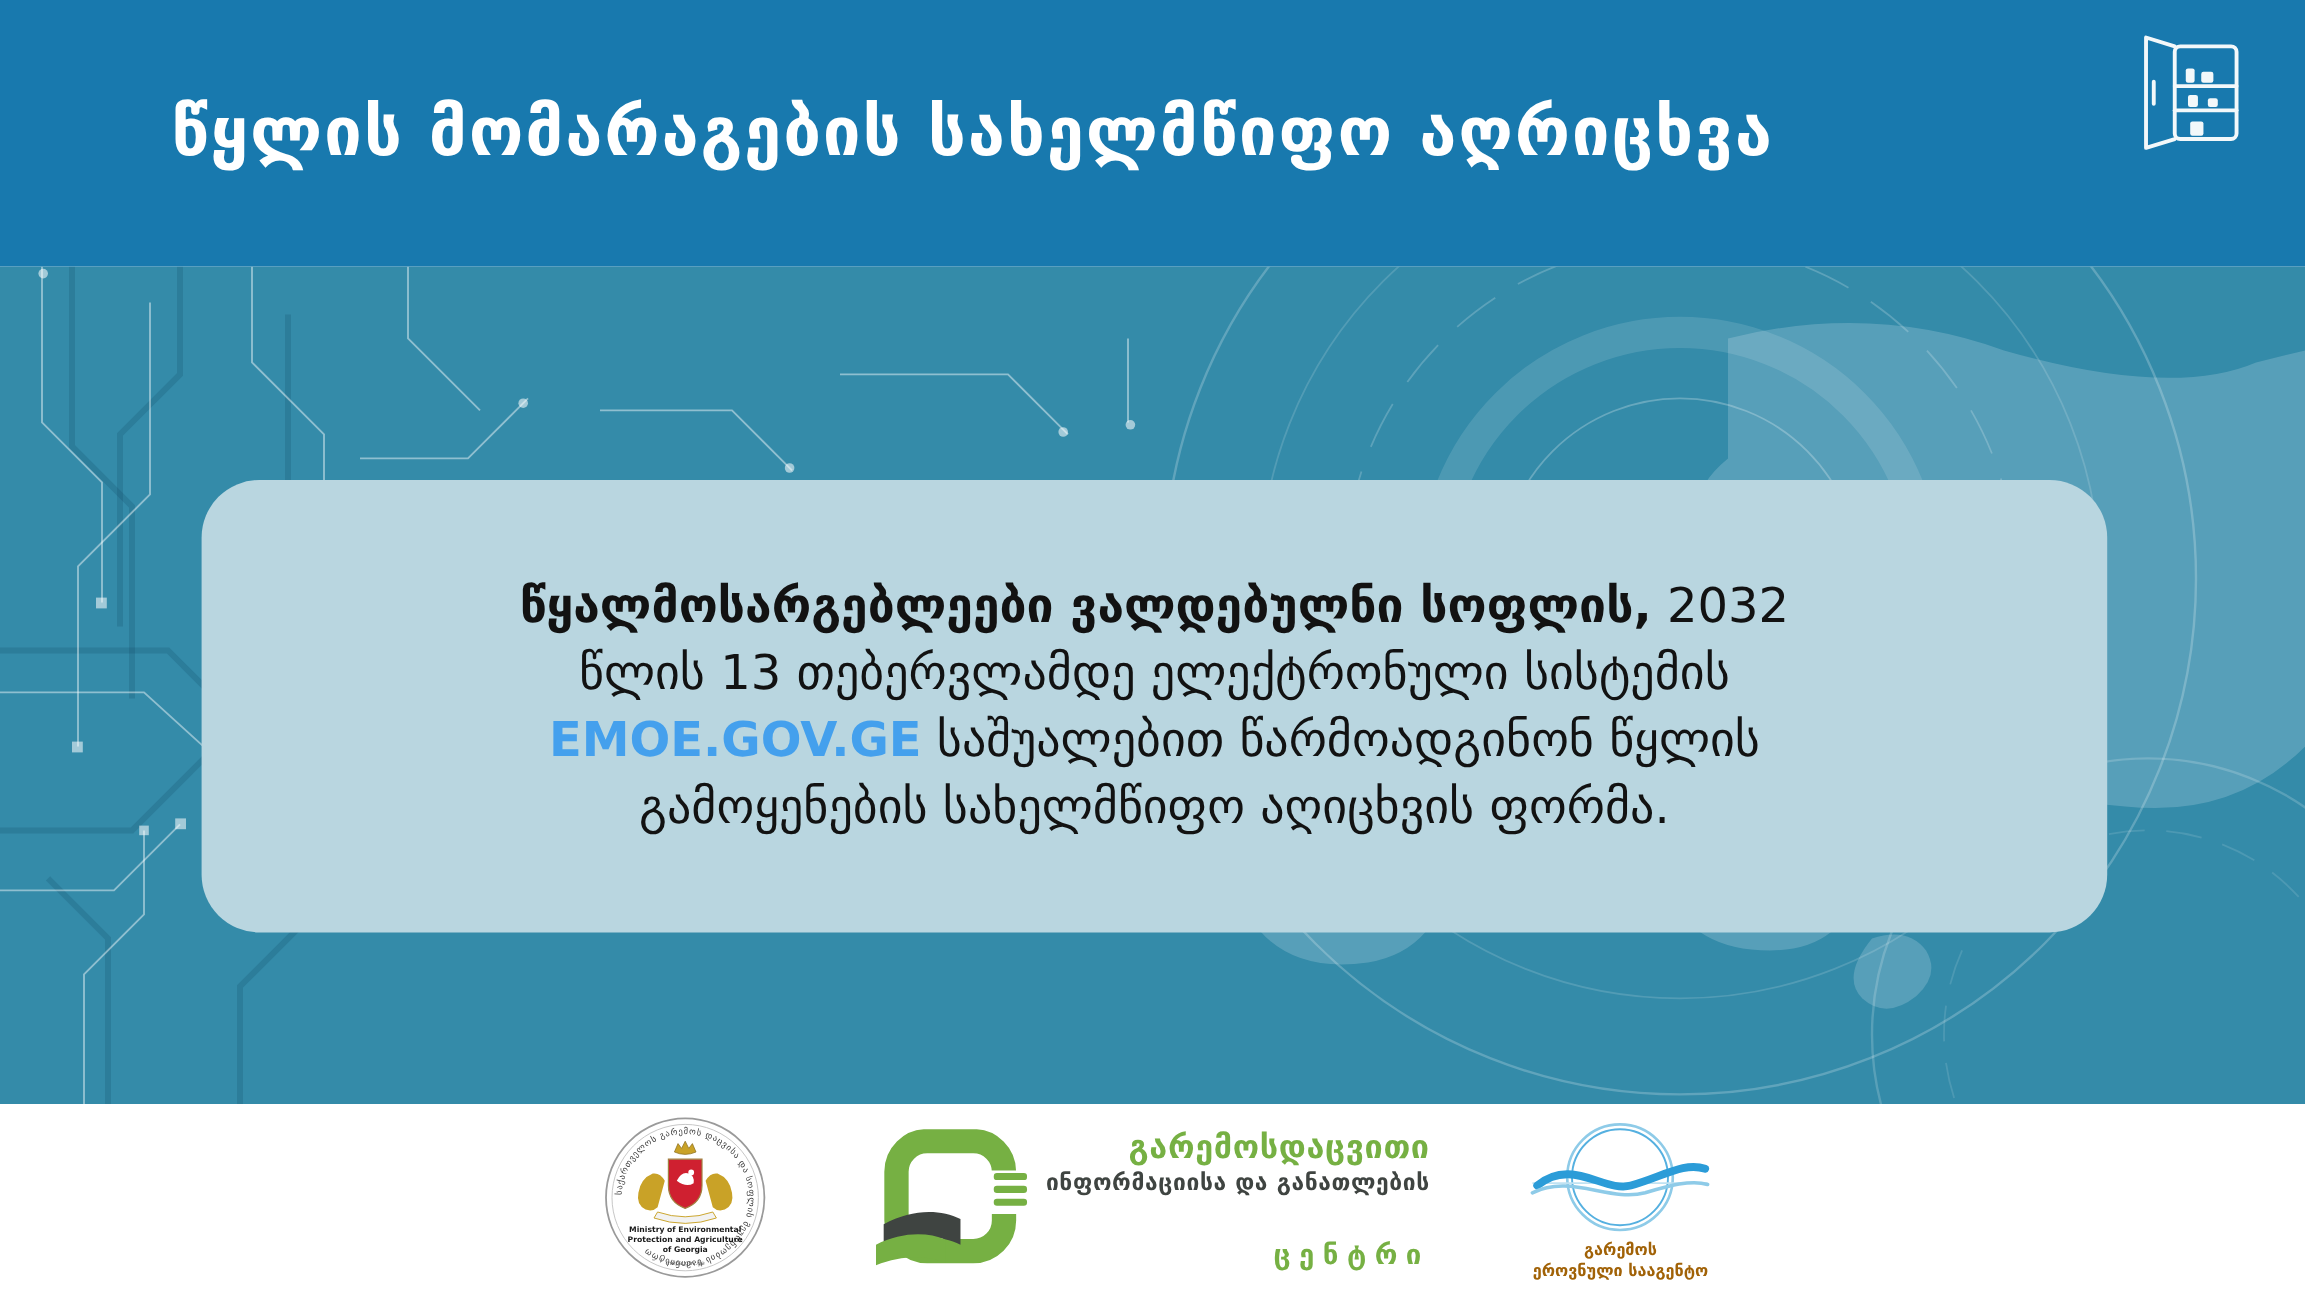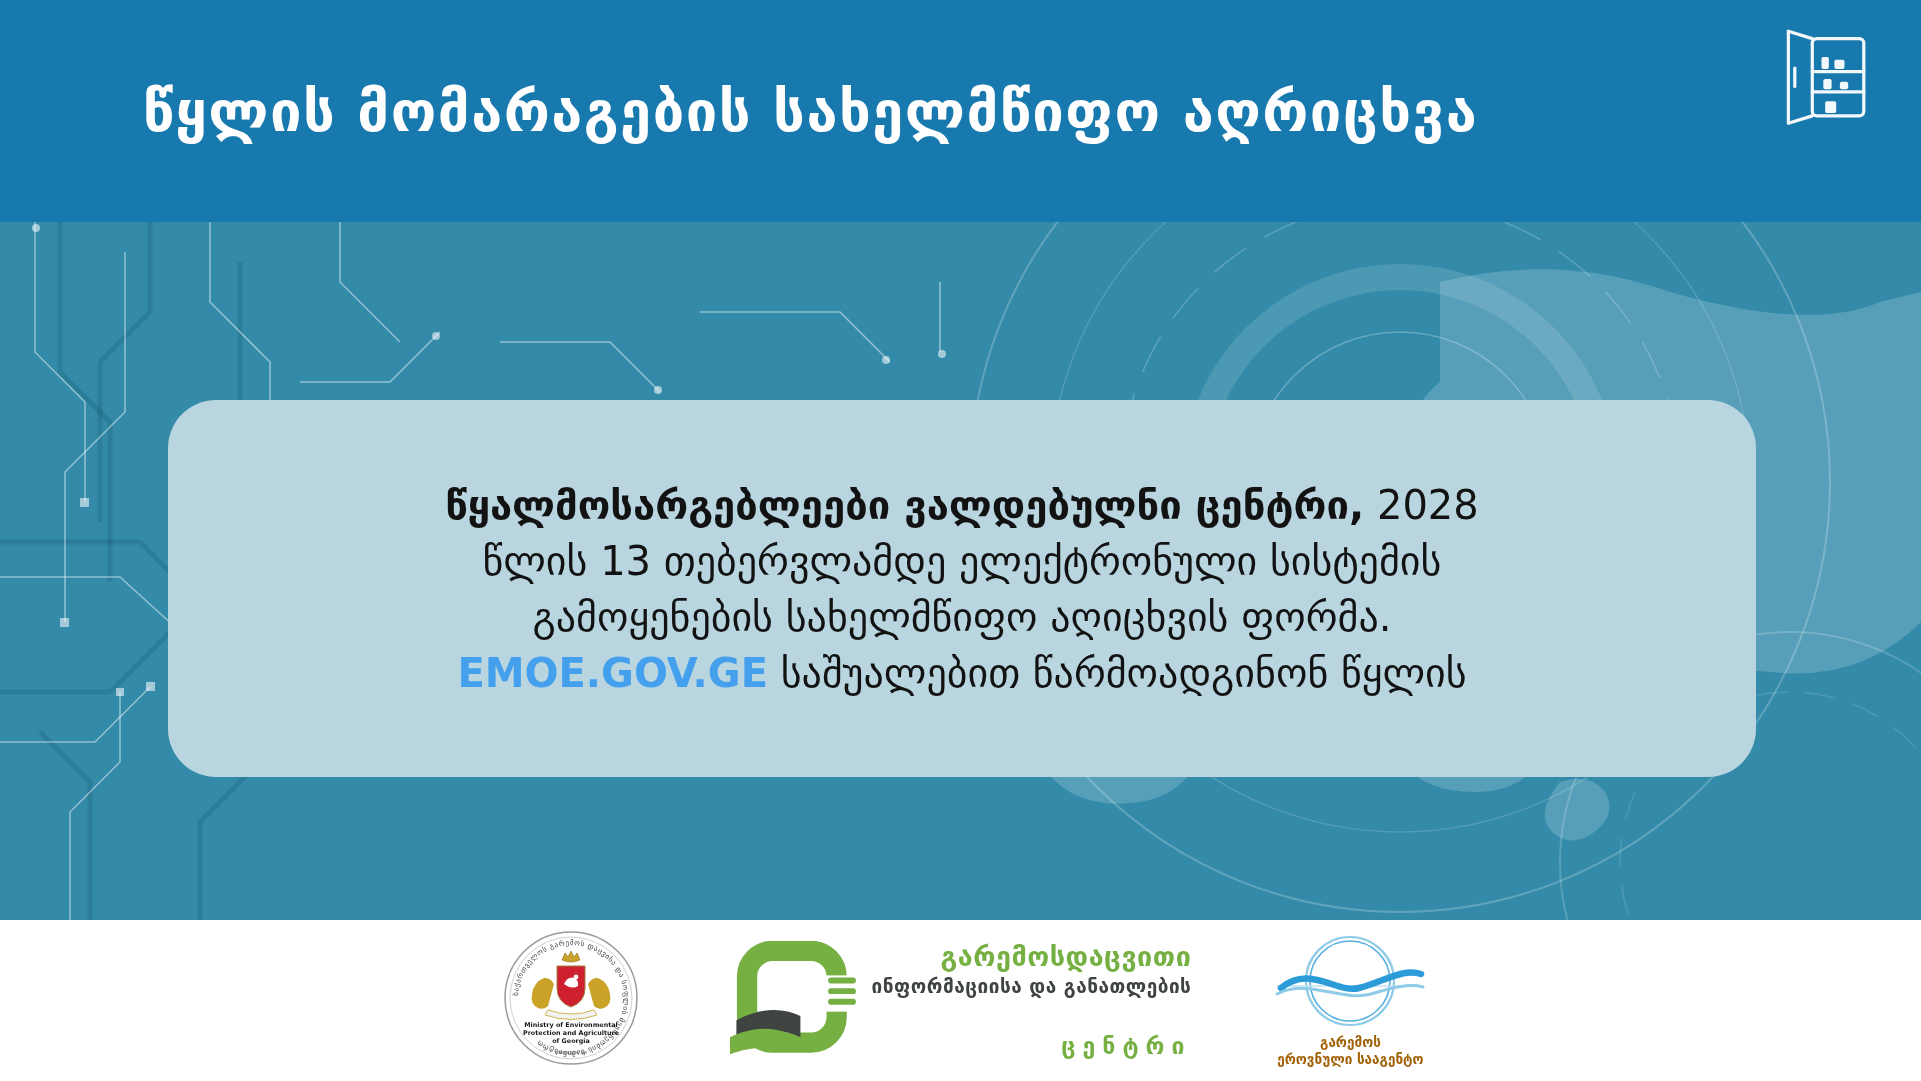--- a/index.html
+++ b/index.html
@@ -104,29 +104,29 @@
 
       <g>
         <circle cx="1452" cy="433" r="12" fill="#ffffff" fill-opacity="0.95"></circle>
         <circle cx="1452" cy="433" r="4.5" fill="#1c5c78"></circle>
         <circle cx="1452" cy="412" r="3" fill="#ffffff" fill-opacity="0.8"></circle>
       </g>
     </svg>
 
     <div class="card" style="left:0; top:178px; position:absolute; margin-left:168px;">
       <div class="line">
-        <span class="b">წყალმოსარგებლეები ვალდებულნი ცენტრი,</span>
-        <span>2028</span>
+        <span class="b">წყალმოსარგებლეები ვალდებულნი სოფლის,</span>
+        <span>2032</span>
       </div>
       <div class="line">წლის 13 თებერვლამდე ელექტრონული სისტემის</div>
-      <div class="line">გამოყენების სახელმწიფო აღიცხვის ფორმა.</div>
       <div class="line">
         <span class="link">EMOE.GOV.GE</span>
         <span>საშუალებით წარმოადგინონ წყლის</span>
       </div>
+      <div class="line">გამოყენების სახელმწიფო აღიცხვის ფორმა.</div>
     </div>
   </div>
 
   <div class="header">
     <div class="header-title">წყლის მომარაგების სახელმწიფო აღრიცხვა</div>
     <svg class="header-icon" viewBox="0 0 100 110" aria-hidden="true">
       <g stroke="#ffffff" stroke-width="3.5" fill="none" stroke-linejoin="round" stroke-linecap="round">
         <path d="M34,10 L8,2 L8,102 L34,94"></path>
         <line x1="15" y1="42" x2="15" y2="62"></line>
         <rect x="34" y="10" width="56" height="84" rx="5"></rect>

